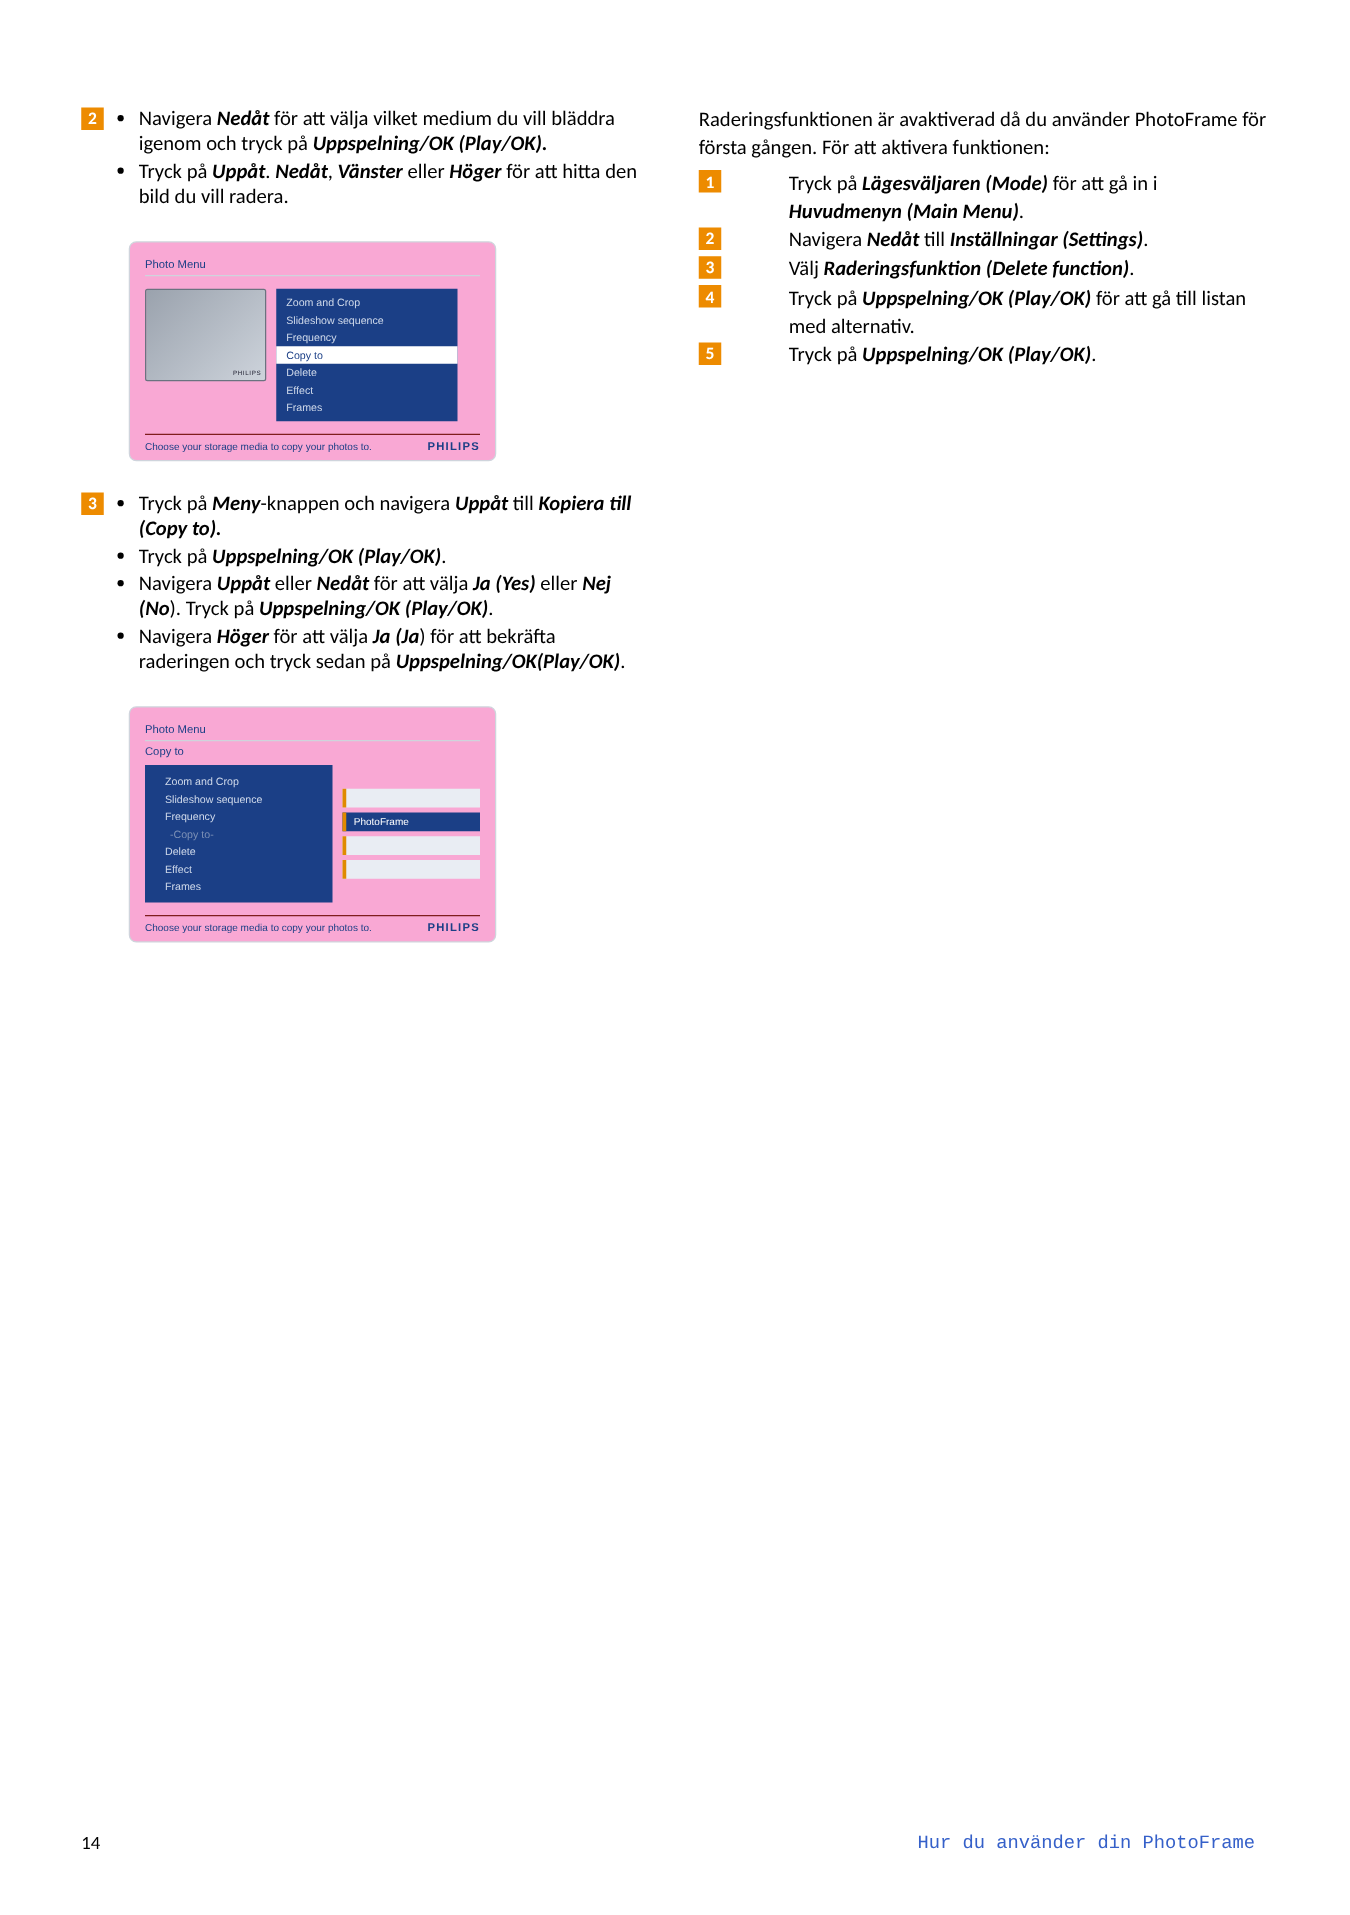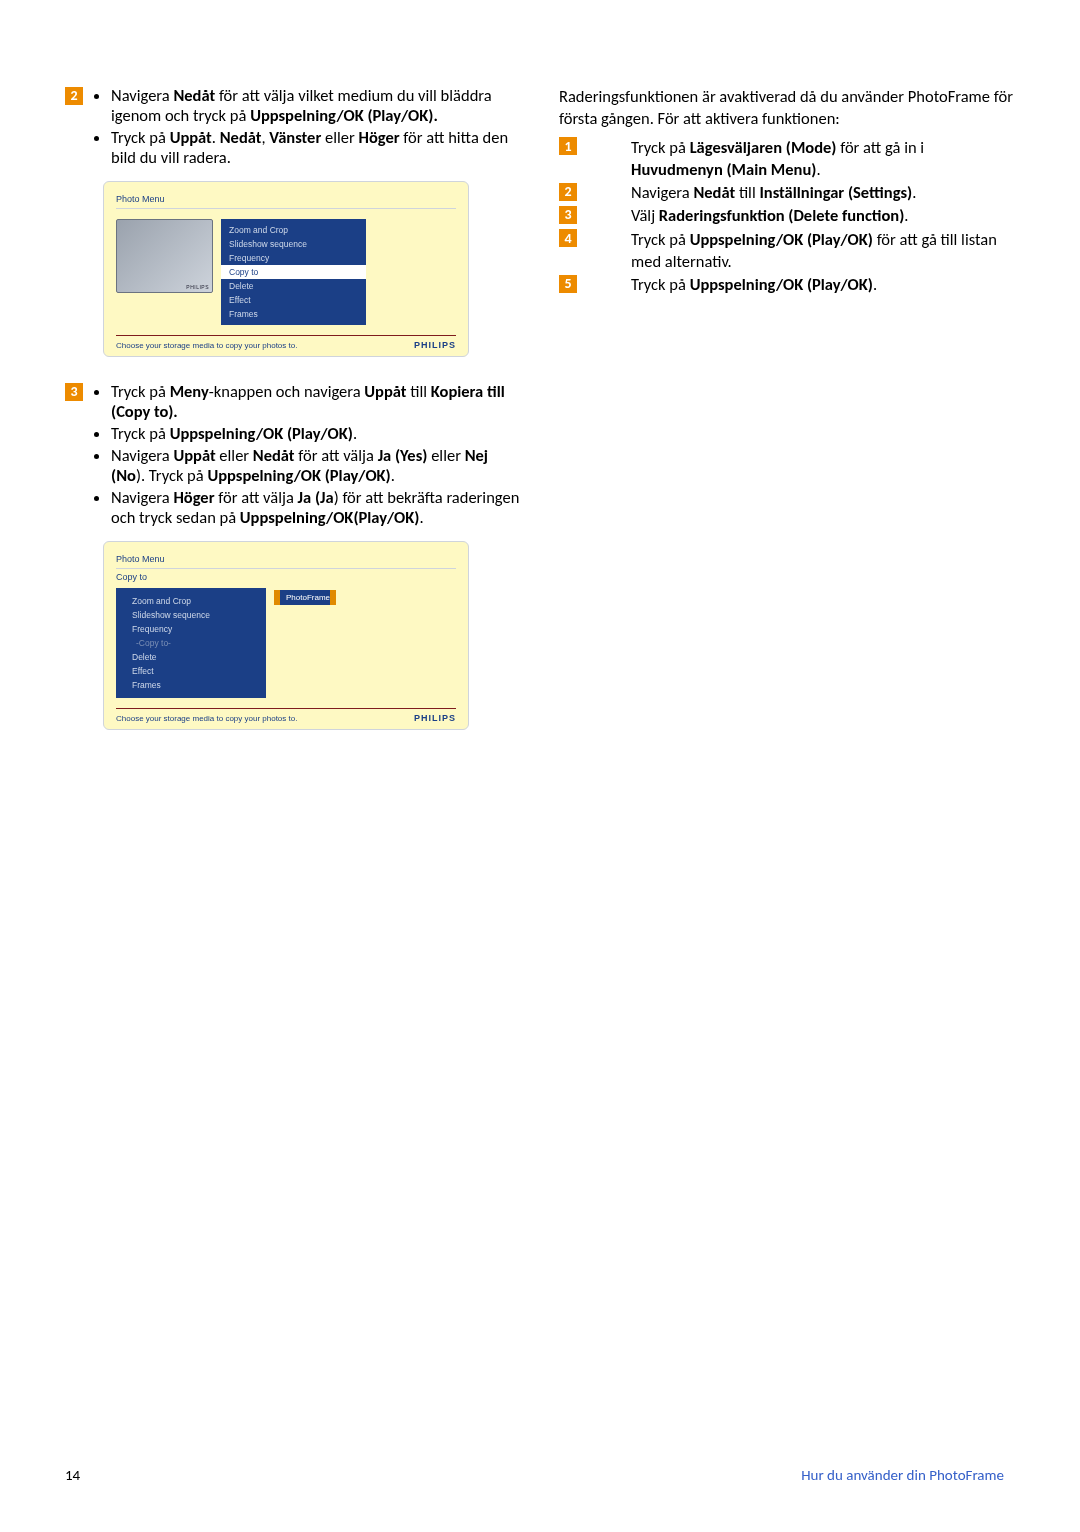--- a/index.html
+++ b/index.html
@@ -52,27 +52,27 @@
     padding-left: 18px;
   }
   .step ul.bullets > li {
     margin-bottom: 2px;
   }
   .step .body {
     flex: 1;
     margin-left: 44px;
   }
   .screenshot {
-    margin: 12px 0 24px 38px;
-    width: 366px;
+    margin: 24px 0 24px 38px;
+    width: 294px;
     border: 1px solid #cfd4dc;
     border-radius: 6px;
     padding: 10px 12px 6px;
     box-sizing: border-box;
-    background: #fef9c3;
+    background: #f9a8d4;
     font-family: Arial, sans-serif;
   }
   .screenshot .pm-title {
     font-size: 9px;
     color: #1b3f86;
     padding: 2px 0 4px 0;
     border-bottom: 1px solid #cfd4dc;
   }
   .screenshot .sub-title {
     font-size: 9px;
@@ -146,21 +146,22 @@
   .screenshot2 .leftmenu .item{
     font-size:8.5px;
     color:#cfd9ea;
     padding:2px 16px;
     white-space:nowrap;
   }
   .screenshot2 .leftmenu .item.dim{ color:#7c90b6;padding-left:20px; }
   .screenshot2 .rightpane{
     flex:1;
     display:flex;
-    flex-direction:row;
+    flex-direction:column;
+    justify-content:center;
   }
   .screenshot2 .slot{
     height:15px;
     background:#e9edf3;
     border-left:3px solid #e08a00;
     margin:2px 0;
   }
   .screenshot2 .slot.active{
     background:#1b3f86;
     color:#fff;
@@ -168,31 +169,31 @@
     display:flex; align-items:center;
     padding-left:6px;
   }
   .para {
     margin: 24px 0 4px 40px;
     line-height:1.35;
   }
   .right-intro { line-height:1.35; margin-bottom:6px;}
   .right-list .step { margin-bottom: 1px; }
   .right-list .step .body{ line-height:1.35; }
-  b { font-weight:700; }
+  b { font-weight:700;font-style:italic; }
   .footer {
     position:absolute;
     left:0; right:11px;
     bottom:48px;
     padding:0 65px;
     display:flex;
     justify-content:space-between;
     font-size:15px;
   }
-  .footer .right { color:#3560c9; }
+  .footer .right { color:#3560c9;font-family:Liberation Mono, monospace; }
 </style>
 </head>
 <body>
 
 <div class="page">
 
   <div class="col">
 
     <div class="step">
       <div class="badge-wrap"><span class="step-badge">2</span></div>

